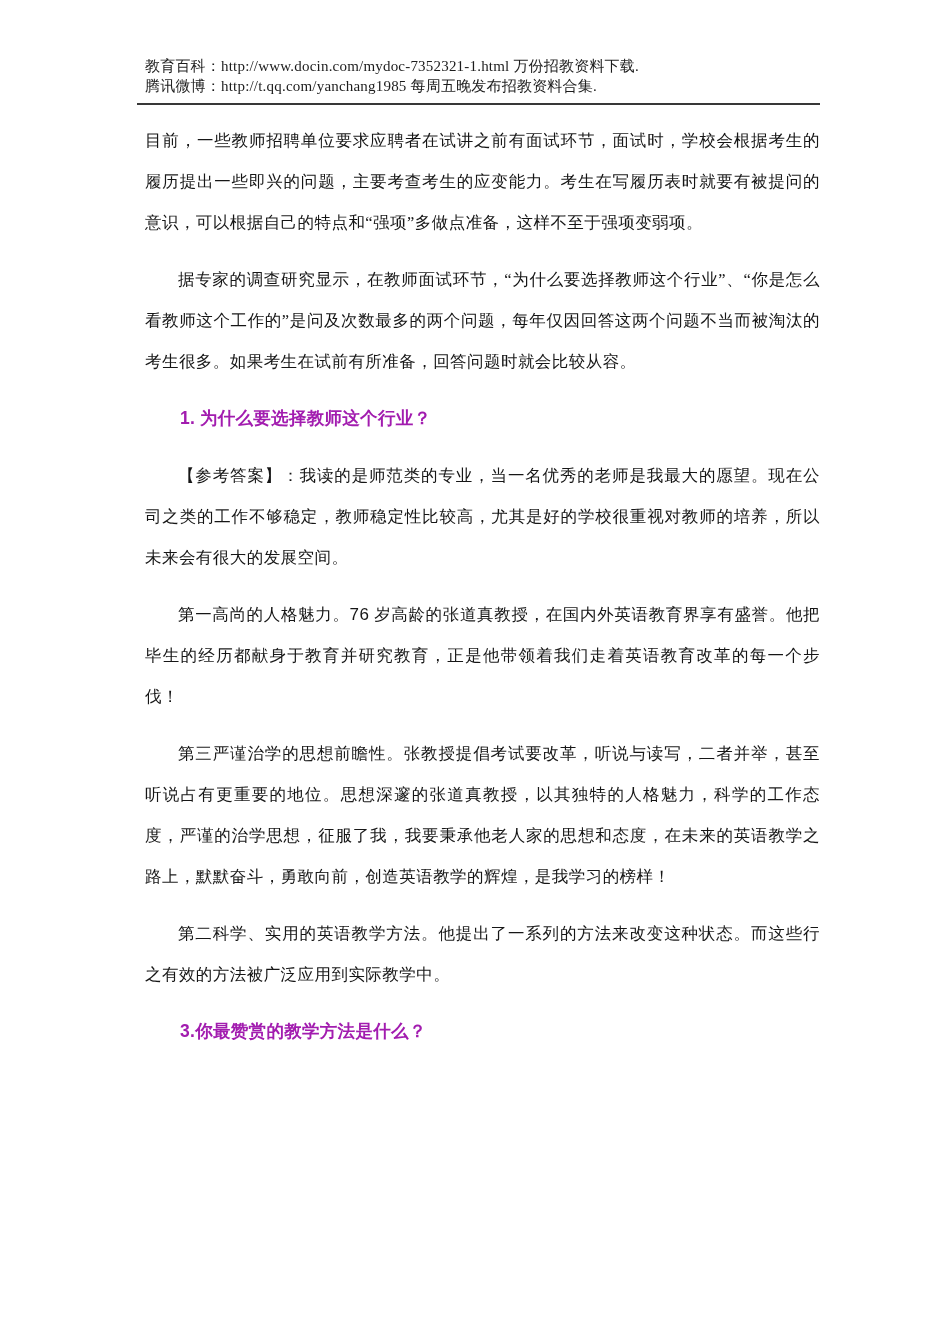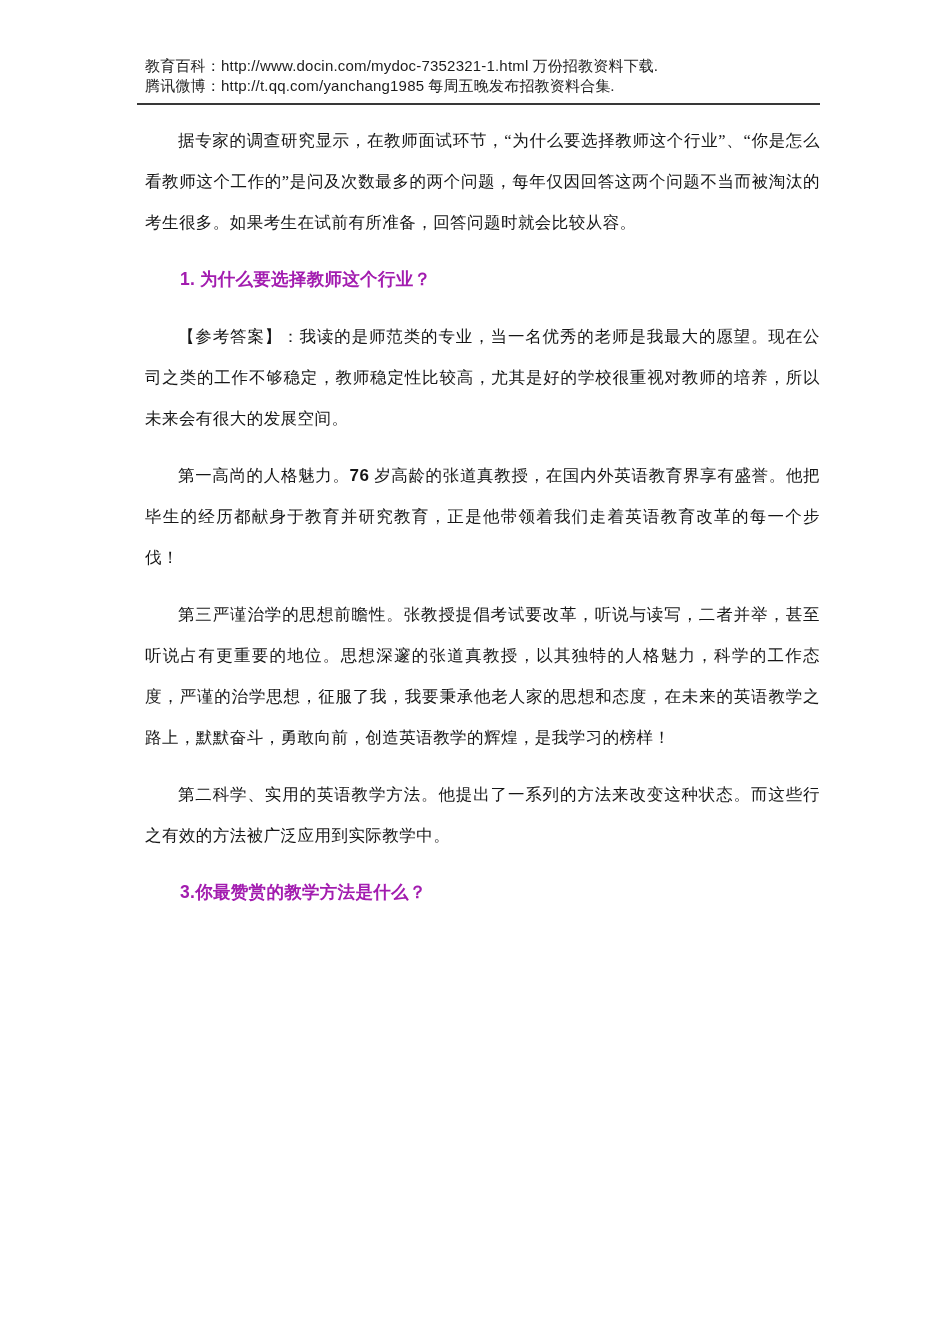--- a/index.html
+++ b/index.html
@@ -20,21 +20,21 @@
     color: #1a1a1a;
   }
   .header {
     font-size: 15px;
     line-height: 20px;
     color: #1c1c1c;
     letter-spacing: 0.2px;
     white-space: nowrap;
   }
   .header .url {
-    font-family: Liberation Sans, sans-serif;
+    font-family: Liberation Serif, serif;
   }
   .header-rule {
     height: 0;
     border-bottom: 2.5px solid #383838;
     margin: 7px 0 0 -8px;
   }
   .content {
     margin-top: 15px;
     font-size: 16.5px;
     line-height: 41px;
@@ -55,38 +55,39 @@
     margin: 0 0 16px 0;
     text-indent: 2em;
     letter-spacing: 0.3px;
   }
   .qnum {
     font-family: "Liberation Sans", "DejaVu Sans", sans-serif;
     font-weight: bold;
   }
   .num-bold {
     font-family: "Liberation Sans", "DejaVu Sans", sans-serif;
-    font-weight: bold;
+    font-weight: normal;
     font-size: 17px;
   }
 </style>
 </head>
 <body>
 
 <div class="page">
 
   <div class="header">
     <div class="header-line"><span>教育百科：</span><span class="url">http://www.docin.com/mydoc-7352321-1.html</span><span> 万份招教资料下载.</span></div>
     <div class="header-line"><span>腾讯微博：</span><span class="url">http://t.qq.com/yanchang1985</span><span> 每周五晚发布招教资料合集.</span></div>
   </div>
 
   <div class="header-rule"></div>
 
   <div class="content">
 
+    <p class="para">目前，一些教师招聘单位要求应聘者在试讲之前有面试环节，面试时，学校会根据考生的履历提出一些即兴的问题，主要考查考生的应变能力。考生在写履历表时就要有被提问的意识，可以根据自己的特点和“强项”多做点准备，这样不至于强项变弱项。</p>
 
     <p class="para indent">据专家的调查研究显示，在教师面试环节，“为什么要选择教师这个行业”、“你是怎么看教师这个工作的”是问及次数最多的两个问题，每年仅因回答这两个问题不当而被淘汰的考生很多。如果考生在试前有所准备，回答问题时就会比较从容。</p>
 
     <h2 class="heading"><span class="qnum">1.</span><span> 为什么要选择教师这个行业？</span></h2>
 
     <p class="para indent"><span>【参考答案】：</span><span>我读的是师范类的专业，当一名优秀的老师是我最大的愿望。现在公司之类的工作不够稳定，教师稳定性比较高，尤其是好的学校很重视对教师的培养，所以未来会有很大的发展空间。</span></p>
 
 
 
     <p class="para indent"><span>第一高尚的人格魅力。</span><span class="num-bold">76</span><span> 岁高龄的张道真教授，在国内外英语教育界享有盛誉。他把毕生的经历都献身于教育并研究教育，正是他带领着我们走着英语教育改革的每一个步伐！</span></p>

